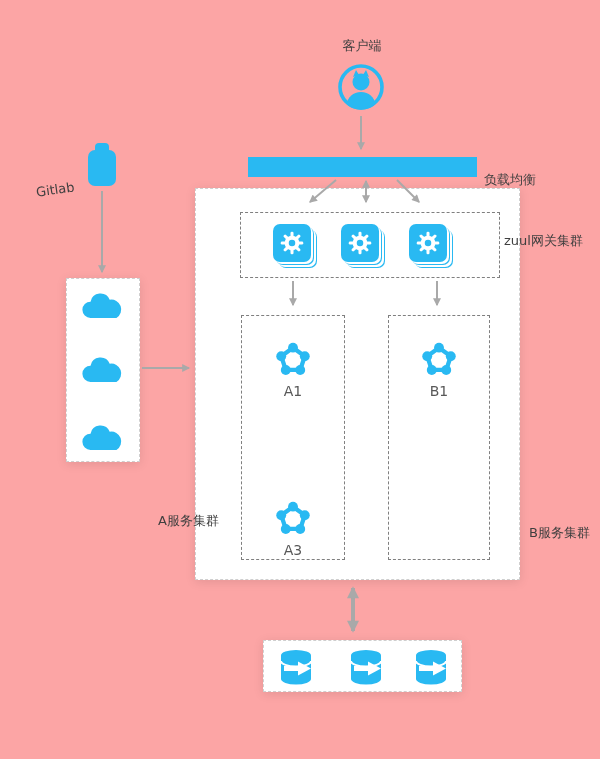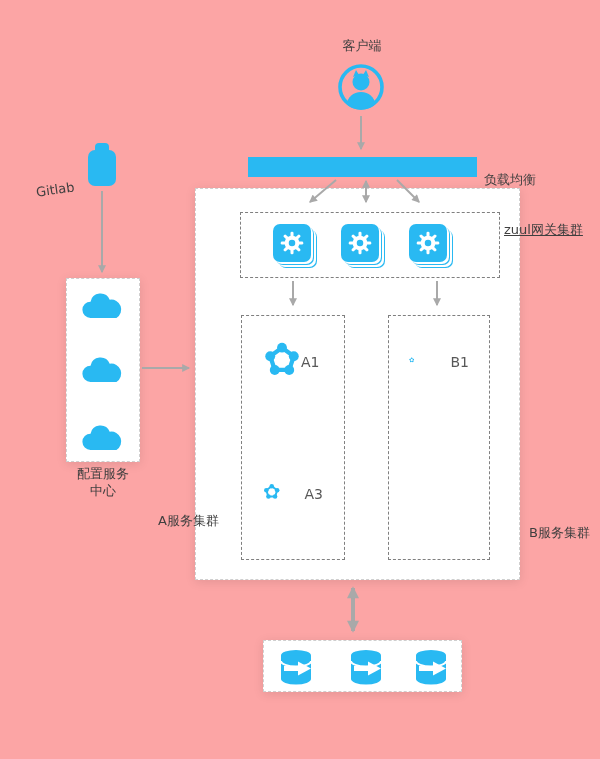--- a/index.html
+++ b/index.html
@@ -9,21 +9,21 @@
   .abs{position:absolute;}
   .lbl{position:absolute;color:var(--text);font-size:13px;line-height:1.3;white-space:nowrap;}
   .lbl.center{text-align:center;white-space:normal;}
   .box{position:absolute;background:#fff;border:1px dashed #cfcfcf;box-sizing:border-box;}
   .box.shadow{box-shadow:0 2px 10px rgba(0,0,0,.10);}
   .box.dark{border-color:#7f7f7f;}
   .bar{position:absolute;background:var(--accent);}
   .gear-card{position:absolute;width:38px;height:38px;background:var(--accent);border-radius:7px;
              box-shadow:2px 2px 0 #fff,3px 3px 0 var(--accent),5px 5px 0 #fff,6px 6px 0 var(--accent);
              display:flex;align-items:center;justify-content:center;}
-  .node{position:absolute;width:60px;display:flex;flex-direction:row;align-items:center;}
+  .node{position:absolute;width:60px;display:flex;flex-direction:column;align-items:center;}
   .node .nlbl{margin-top:4px;font-size:14px;color:#585858;}
   .overlay{position:absolute;left:0;top:0;pointer-events:none;}
   .accent-fill{fill:var(--accent);}
   .accent-stroke{stroke:var(--accent);}
   .cluster-lbl{font-size:13px;color:var(--text);}
 </style>
 </head>
 <body>
 
 <div class="canvas">
@@ -84,50 +84,50 @@
         <rect x="10.6" y="1.6" width="2.8" height="5" rx="1.2" transform="rotate(90 12 12)"></rect>
         <rect x="10.6" y="1.6" width="2.8" height="5" rx="1.2" transform="rotate(135 12 12)"></rect>
         <rect x="10.6" y="1.6" width="2.8" height="5" rx="1.2" transform="rotate(180 12 12)"></rect>
         <rect x="10.6" y="1.6" width="2.8" height="5" rx="1.2" transform="rotate(225 12 12)"></rect>
         <rect x="10.6" y="1.6" width="2.8" height="5" rx="1.2" transform="rotate(270 12 12)"></rect>
         <rect x="10.6" y="1.6" width="2.8" height="5" rx="1.2" transform="rotate(315 12 12)"></rect>
       </g>
       <circle cx="12" cy="12" r="3" class="accent-fill"></circle>
     </svg>
   </div>
-  <div class="lbl" style="left:504px;top:222px;text-decoration:underline;">zuul网关集群</div>
+  <div class="lbl" style="left:504px;top:233px;">zuul网关集群</div>
 
   <div class="box dark" style="left:241px;top:315px;width:104px;height:245px;"></div>
 
   <div class="box dark" style="left:388px;top:315px;width:102px;height:245px;"></div>
 
   <div class="node" style="left:263px;top:341px;">
     <svg width="38" height="38" viewBox="0 0 40 40">
       <path d="M20 7 L32.4 16 L27.6 30.5 L12.4 30.5 L7.6 16 Z" fill="#fff" class="accent-stroke" stroke-width="4.5" stroke-linejoin="round"></path>
       <circle cx="20" cy="7" r="5.2" class="accent-fill"></circle>
         <circle cx="32.4" cy="16" r="5.2" class="accent-fill"></circle>
       <circle cx="27.6" cy="30.5" r="5.2" class="accent-fill"></circle>
         <circle cx="12.4" cy="30.5" r="5.2" class="accent-fill"></circle>
       <circle cx="7.6" cy="16" r="5.2" class="accent-fill"></circle>
     </svg>
     <div class="nlbl">A1</div>
   </div>
-  <div class="node" style="left:263px;top:473px;gap:24px;">
+  <div class="node" style="left:263px;top:500px;">
     <svg width="38" height="38" viewBox="0 0 40 40">
       <path d="M20 7 L32.4 16 L27.6 30.5 L12.4 30.5 L7.6 16 Z" fill="#fff" class="accent-stroke" stroke-width="4.5" stroke-linejoin="round"></path>
       <circle cx="20" cy="7" r="5.2" class="accent-fill"></circle>
         <circle cx="32.4" cy="16" r="5.2" class="accent-fill"></circle>
       <circle cx="27.6" cy="30.5" r="5.2" class="accent-fill"></circle>
         <circle cx="12.4" cy="30.5" r="5.2" class="accent-fill"></circle>
       <circle cx="7.6" cy="16" r="5.2" class="accent-fill"></circle>
     </svg>
     <div class="nlbl">A3</div>
   </div>
 
-  <div class="node" style="left:409px;top:341px;gap:36px;">
+  <div class="node" style="left:409px;top:341px;">
     <svg width="38" height="38" viewBox="0 0 40 40">
       <path d="M20 7 L32.4 16 L27.6 30.5 L12.4 30.5 L7.6 16 Z" fill="#fff" class="accent-stroke" stroke-width="4.5" stroke-linejoin="round"></path>
       <circle cx="20" cy="7" r="5.2" class="accent-fill"></circle>
         <circle cx="32.4" cy="16" r="5.2" class="accent-fill"></circle>
       <circle cx="27.6" cy="30.5" r="5.2" class="accent-fill"></circle>
         <circle cx="12.4" cy="30.5" r="5.2" class="accent-fill"></circle>
       <circle cx="7.6" cy="16" r="5.2" class="accent-fill"></circle>
     </svg>
     <div class="nlbl">B1</div>
   </div>
@@ -166,24 +166,20 @@
   <div class="box shadow" style="left:66px;top:278px;width:74px;height:184px;"></div>
   <svg class="abs" style="left:80px;top:291px;" width="46" height="29" viewBox="0 0 48 30">
     <path d="M38 28 H11 A8.5 8.5 0 0 1 11 11 A10.5 10.5 0 0 1 31 9 A10.3 10.3 0 0 1 38 28 Z" class="accent-fill"></path>
   </svg>
   <svg class="abs" style="left:80px;top:355px;" width="46" height="29" viewBox="0 0 48 30">
     <path d="M38 28 H11 A8.5 8.5 0 0 1 11 11 A10.5 10.5 0 0 1 31 9 A10.3 10.3 0 0 1 38 28 Z" class="accent-fill"></path>
   </svg>
   <svg class="abs" style="left:80px;top:423px;" width="46" height="29" viewBox="0 0 48 30">
     <path d="M38 28 H11 A8.5 8.5 0 0 1 11 11 A10.5 10.5 0 0 1 31 9 A10.3 10.3 0 0 1 38 28 Z" class="accent-fill"></path>
   </svg>
-  <div class="lbl center" style="left:53px;top:466px;width:100px;">
-    <div>配置服务</div>
-    <div>中心</div>
-  </div>
 
   <svg class="overlay" width="600" height="759" viewBox="0 0 600 759">
     <defs>
       <marker id="arr" viewBox="0 0 10 10" refX="8.5" refY="5" markerWidth="9" markerHeight="8" orient="auto-start-reverse" markerUnits="userSpaceOnUse">
         <path d="M0 0 L10 5 L0 10 Z" fill="#a9a9a9"></path>
       </marker>
       <marker id="arrB" viewBox="0 0 10 10" refX="8.5" refY="5" markerWidth="13" markerHeight="12" orient="auto-start-reverse" markerUnits="userSpaceOnUse">
         <path d="M0 0 L10 5 L0 10 Z" fill="#a9a9a9"></path>
       </marker>
     </defs>

